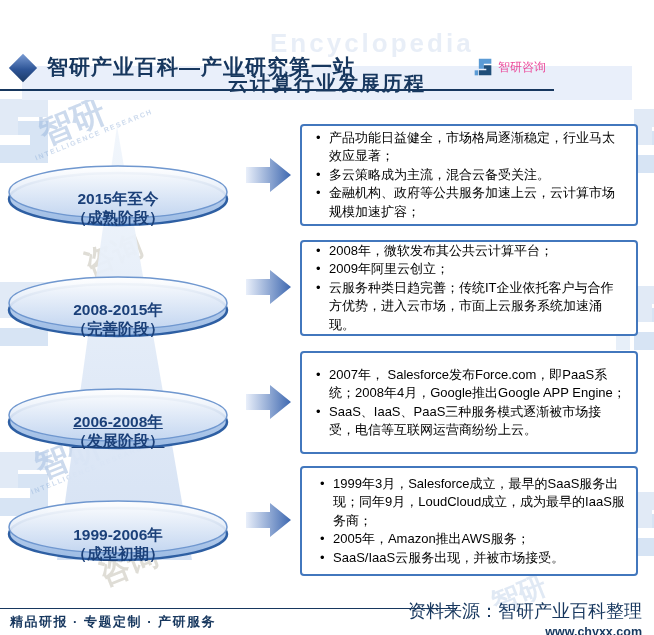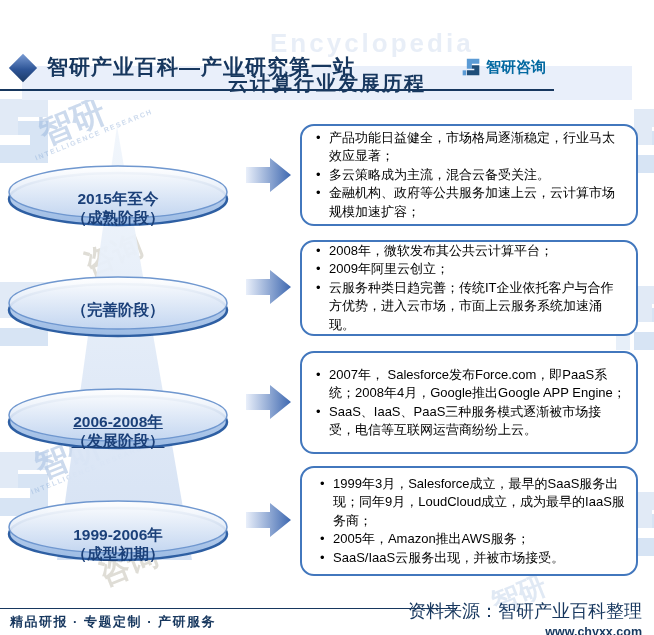--- a/index.html
+++ b/index.html
@@ -17,33 +17,33 @@
   .corner-mark { position:absolute; width:72px; height:72px; opacity:0.35; z-index:0; }
   
   .header { position:absolute; left:0; top:0; width:554px; height:45px;
     border-bottom:2px solid #17375e; background:transparent; z-index:3;margin-top:44px; }
   .diamond { position:absolute; left:13px; top:14px; width:20px; height:20px;
     transform:rotate(45deg);
     background:linear-gradient(135deg,#7a9cd4 0%,#2e5597 55%,#1b3a66 100%); }
   .header-title { position:absolute; left:47px; top:9px; font-size:21px; font-weight:bold;
     color:#17375e; letter-spacing:1px; white-space:nowrap; }
   .logo { position:absolute; right:8px; top:13px; display:flex; align-items:center; gap:5px; }
-  .logo-text { font-size:15px; font-weight:bold; color:#0369a1; white-space:nowrap; }
+  .logo-text { font-size:12px; font-weight:normal; color:#ec4899; white-space:nowrap; }
   
   .banner { position:absolute; left:22px; top:66px; width:610px; height:34px;
     background:#e9effa; color:#17375e; font-size:20px; font-weight:bold;
     text-align:center; line-height:34px; letter-spacing:2px; z-index:2; }
   
   .funnel { position:absolute; left:0; top:110px; z-index:1; }
   .stage-label { position:absolute; left:8px; width:220px; text-align:center;
     color:#1b4079; font-weight:bold; font-size:15.5px; line-height:19px; z-index:2; white-space:nowrap;margin-top:46px; }
   .arrow { position:absolute; left:246px; z-index:2; }
   
   .info-box { position:absolute; left:300px; width:338px; box-sizing:border-box;
-    border:2px solid #4277bd; border-radius:14px; background:#ffffff;
+    border:2px solid #4277bd; border-radius:4px; background:#ffffff;
     padding:6px 10px 6px 12px; color:#000000; font-size:13px; line-height:1.42;
     display:flex; flex-direction:column; justify-content:center; z-index:2; }
   .info-box ul { list-style:none; margin:0; padding:0; }
   .info-box li { position:relative; padding-left:15px; }
   .info-box li::before { content:"•"; position:absolute; left:2px; top:0; color:#000; }
   
   .footer-line { position:absolute; left:0; top:608px; width:457px; height:1px;
     background:#17375e; z-index:2; }
   .footer-services { position:absolute; left:10px; top:613px; font-size:13px; font-weight:bold;
     color:#17375e; letter-spacing:1.5px; z-index:2; white-space:nowrap; }
@@ -160,20 +160,21 @@
       <ellipse cx="118" cy="424" rx="109" ry="26" fill="url(#discRim)" stroke="#2e5fa3" stroke-width="2.5"></ellipse>
       <ellipse cx="118" cy="417" rx="109" ry="26" fill="url(#discTop)" stroke="#6f97cf" stroke-width="1.5"></ellipse>
     </g>
   </svg>
 
   <div class="stage-label" style="top:143px;">
     <div>2015年至今</div>
     <div>（成熟阶段）</div>
   </div>
   <div class="stage-label" style="top:254px;">
+    <div>2008-2015年</div>
     <div>（完善阶段）</div>
   </div>
   <div class="stage-label" style="top:366px;text-decoration:underline;">
     <div>2006-2008年</div>
     <div>（发展阶段）</div>
   </div>
   <div class="stage-label" style="top:479px;">
     <div>1999-2006年</div>
     <div>（成型初期）</div>
   </div>

